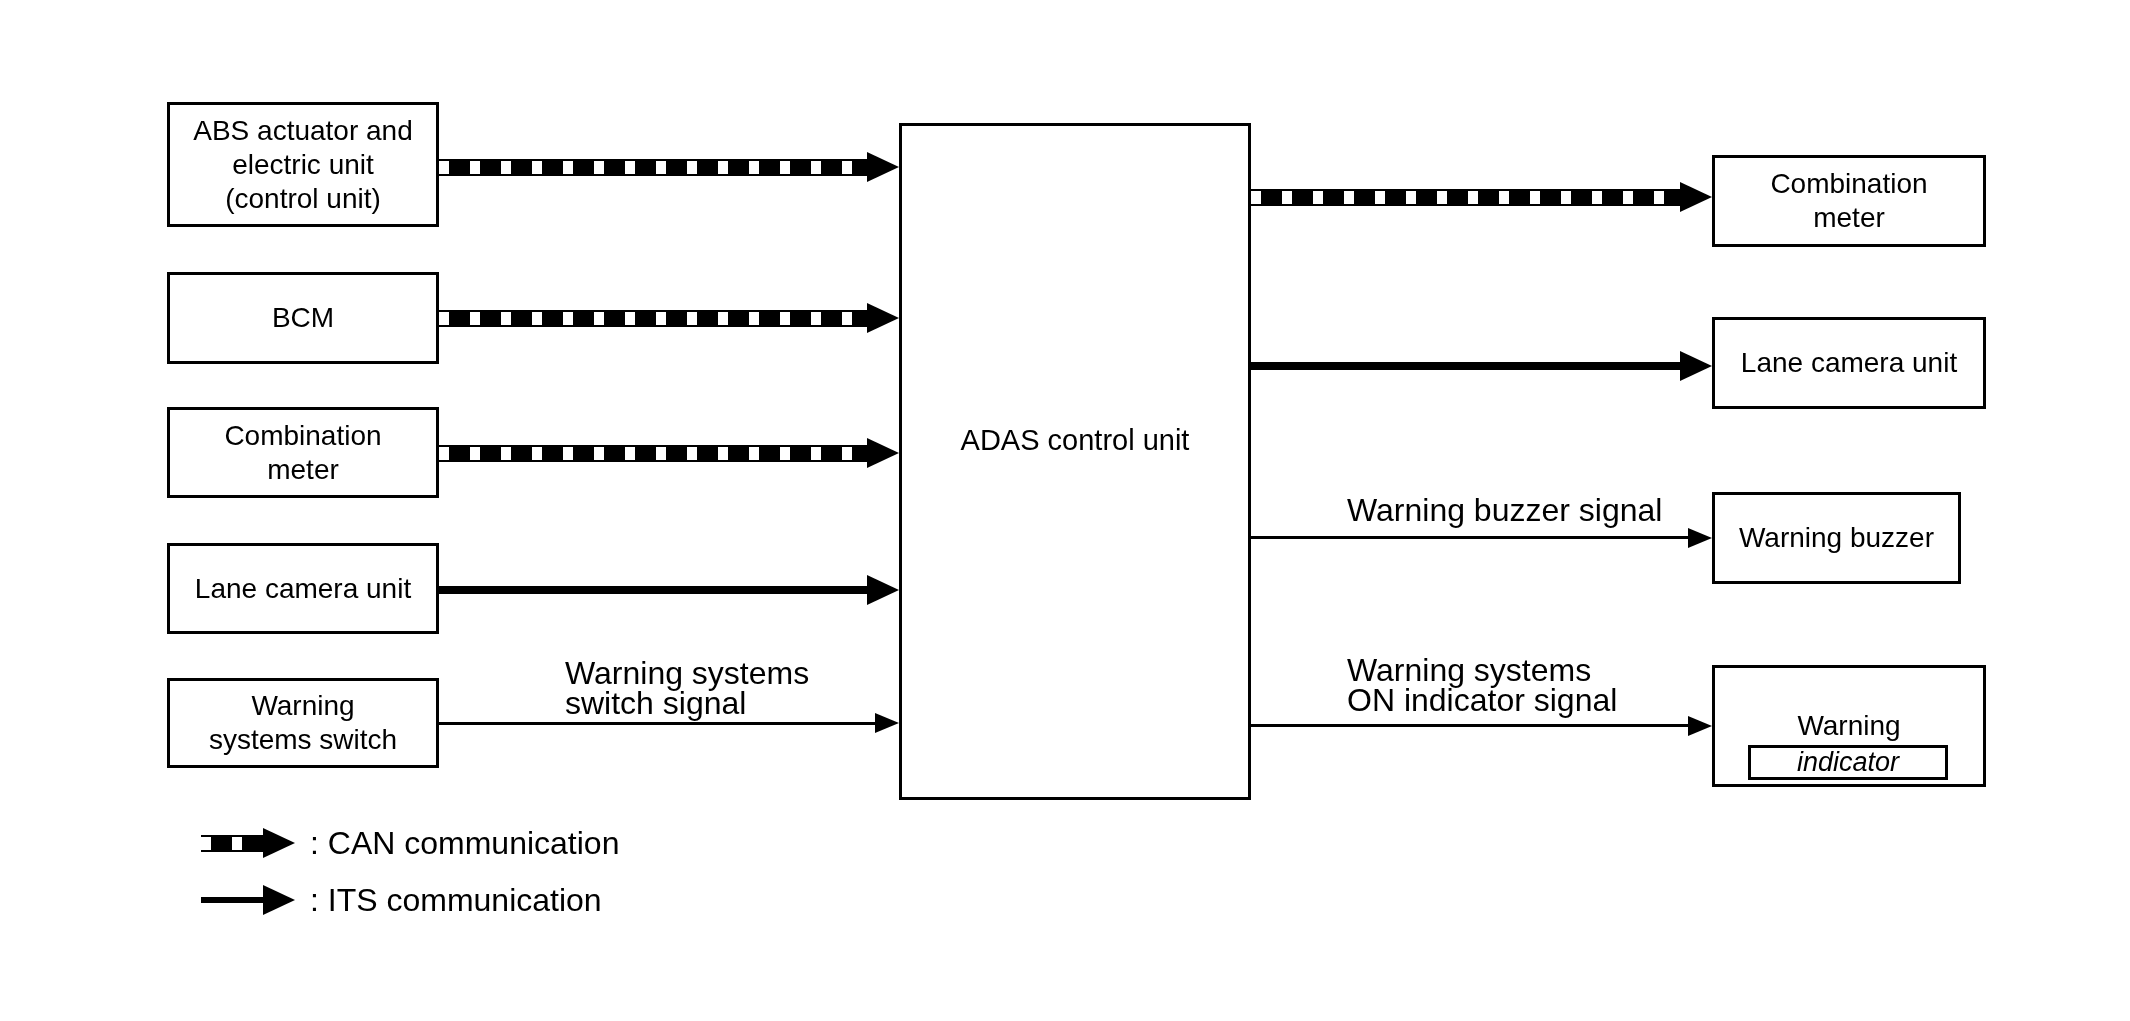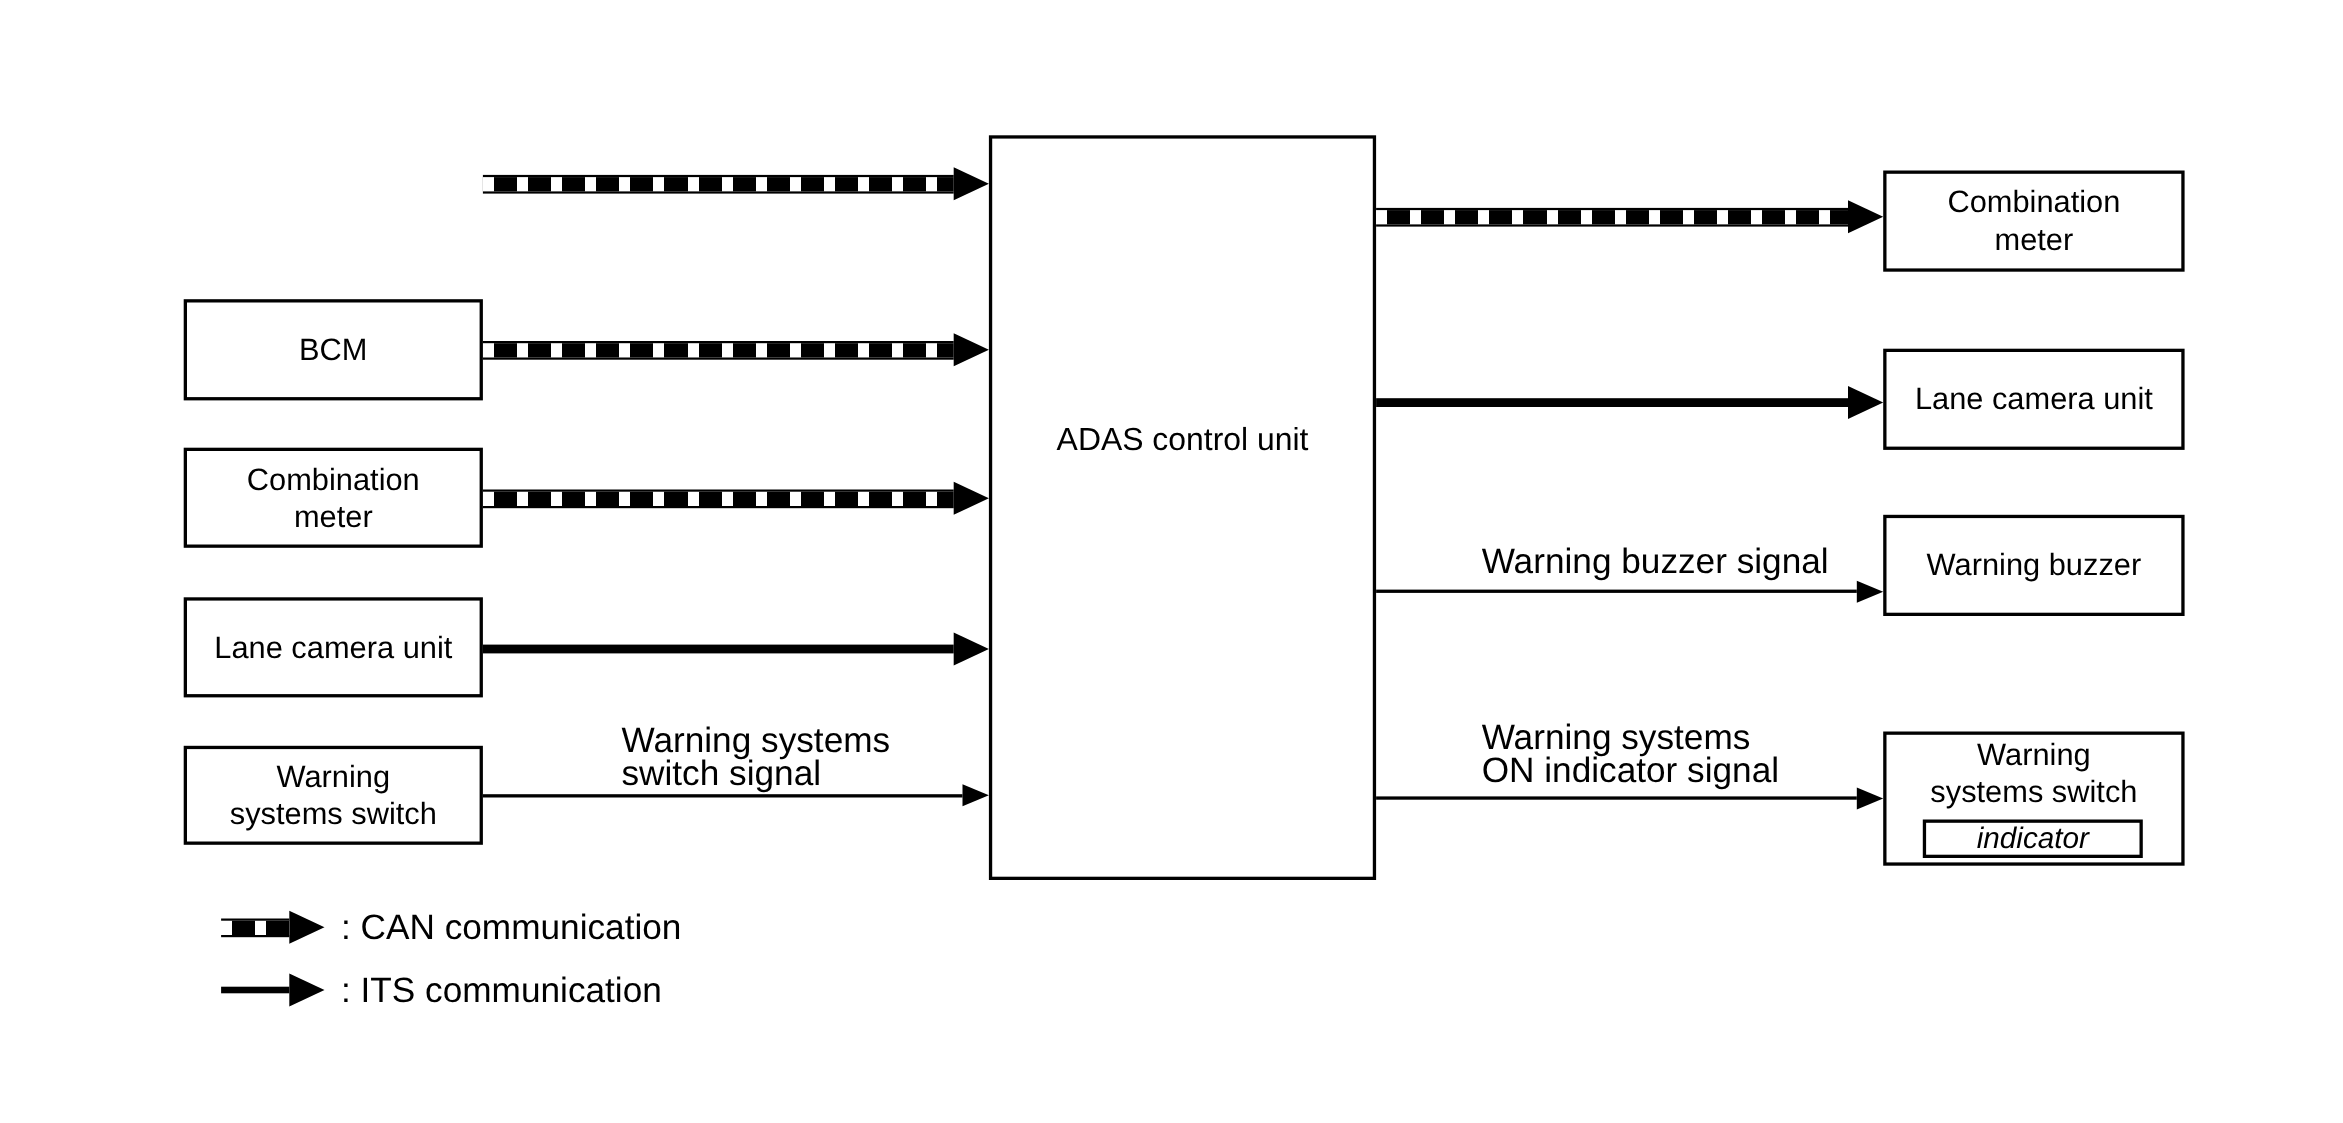--- a/index.html
+++ b/index.html
@@ -30,20 +30,21 @@
     font-size: 32px;
     line-height: 30px;
     white-space: pre-line;
   }
   .centered-label {
     position: absolute;
     font-size: 28px;
     line-height: 34px;
     text-align: center;
     white-space: pre-line;
+    margin-top: 40px;
   }
   
   .can-shaft {
     position: absolute;
     box-sizing: border-box;
     height: 17px;
     border-top: 2px solid #000;
     border-bottom: 2px solid #000;
     background: repeating-linear-gradient(90deg, #fff 0 10px, #000 10px 31px);
   }
@@ -82,20 +83,25 @@
     justify-content: center;
     font-size: 27px;
     font-style: italic;
   }
 </style>
 </head>
 <body>
 
 <div id="stage">
 
+  <div class="node" style="left:167px; top:102px; width:272px; height:125px">
+    <span>ABS actuator and
+electric unit
+(control unit)</span>
+  </div>
   <div class="node" style="left:167px; top:272px; width:272px; height:92px">
     <span>BCM</span>
   </div>
   <div class="node" style="left:167px; top:407px; width:272px; height:91px">
     <span>Combination
 meter</span>
   </div>
   <div class="node" style="left:167px; top:543px; width:272px; height:91px">
     <span>Lane camera unit</span>
   </div>
@@ -107,21 +113,21 @@
   <div class="node" style="left:899px; top:123px; width:352px; height:677px"></div>
   <div class="centered-label" style="left:899px; top:383px; width:352px; font-size:29px">ADAS control unit</div>
 
   <div class="node" style="left:1712px; top:155px; width:274px; height:92px">
     <span>Combination
 meter</span>
   </div>
   <div class="node" style="left:1712px; top:317px; width:274px; height:92px">
     <span>Lane camera unit</span>
   </div>
-  <div class="node" style="left:1712px; top:468px; width:274px; height:92px">
+  <div class="node" style="left:1712px; top:492px; width:249px; height:92px">
     <span>Warning buzzer</span>
   </div>
   <div class="node" style="left:1712px; top:665px; width:274px; height:122px"></div>
   <div class="centered-label" style="left:1712px; top:669px; width:274px">Warning
 systems switch</div>
   <div class="inner-box" style="left:1748px; top:745px; width:200px; height:35px">
     <span>indicator</span>
   </div>
 
   <div>

